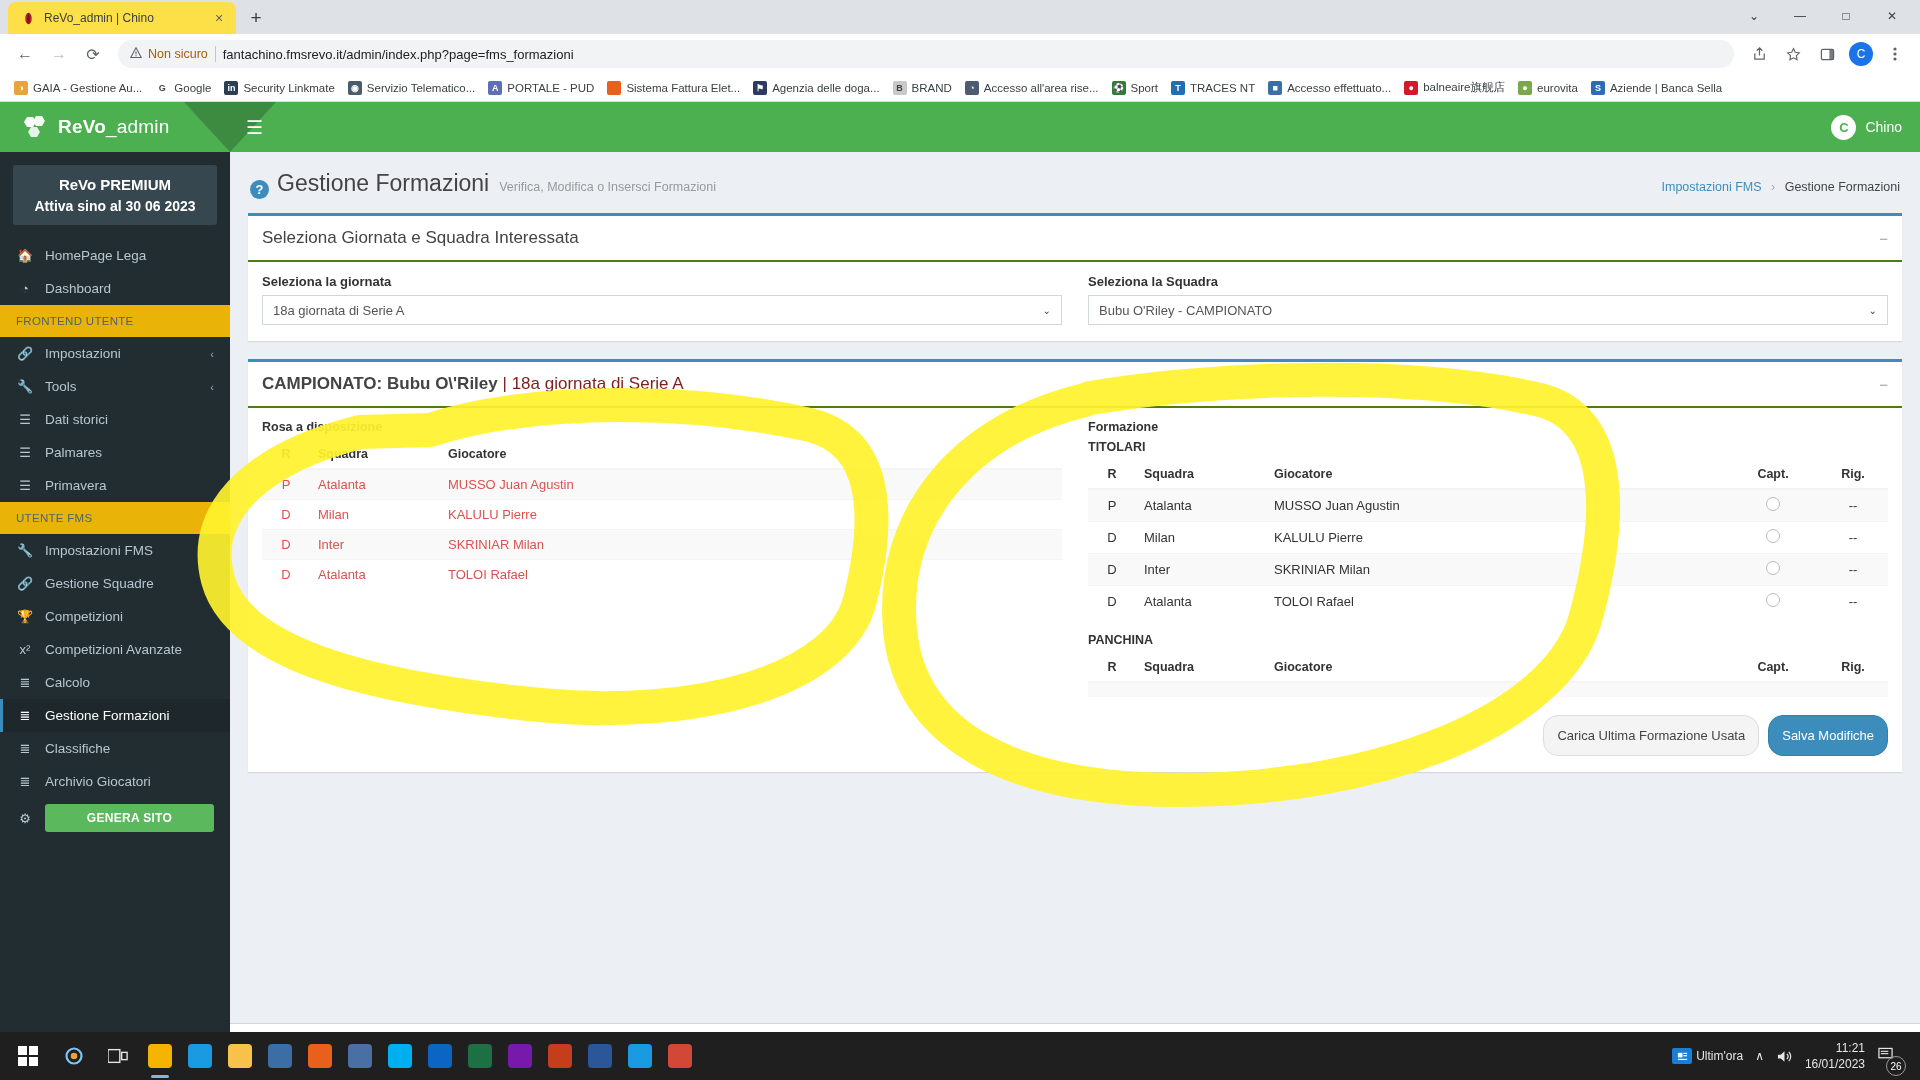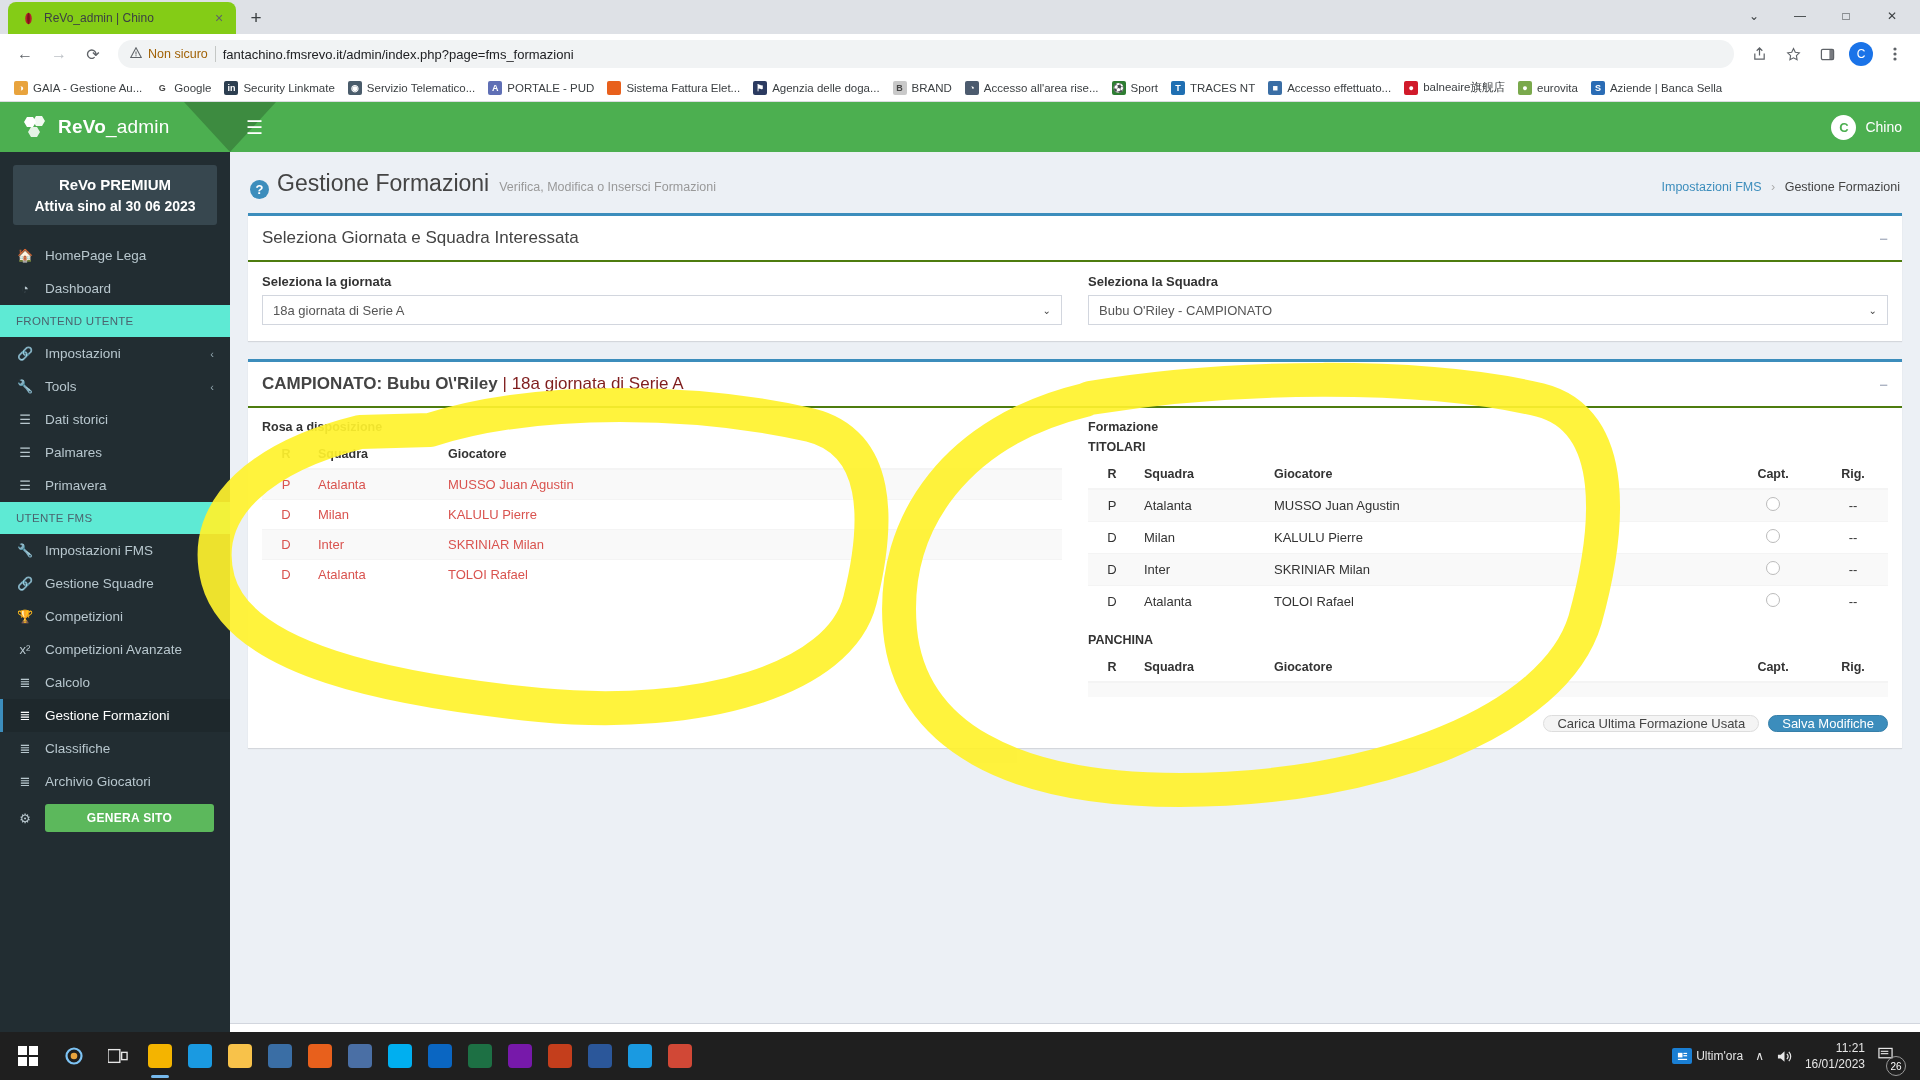--- a/index.html
+++ b/index.html
@@ -11,21 +11,21 @@
     color: #222;
   }
 
   
   .browser { width: 1920px; background: #dee1e6; }
   .tabstrip {
     height: 34px; display: flex; align-items: flex-end;
     background: #dee1e6; padding-left: 8px;
   }
   .tab {
-    height: 32px; width: 228px; background: #84cc16;
+    height: 32px; width: 228px; background: #fde047;
     border-radius: 8px 8px 0 0; display: flex; align-items: center;
     padding: 0 8px 0 12px; gap: 8px; position: relative;
   }
   .tab-fav {
     width: 16px; height: 16px; border-radius: 2px;
     display: flex; align-items: center; justify-content: center;
     font-size: 12px; color: #c0392b; flex: 0 0 auto;
   }
   .tab-fav svg { display: block; }
   .tab-title {
@@ -111,21 +111,21 @@
 
   .premium {
     margin: 13px 13px 14px 13px; background: #37474f; border-radius: 3px;
     padding: 11px 8px; text-align: center; color: #fff;
   }
   .premium .p1 { font-size: 15px; font-weight: bold; margin-bottom: 5px; }
   .premium .p2 { font-size: 14px; font-weight: bold; }
 
   .nav-head {
     padding: 10px 16px 10px 16px; font-size: 11.5px; color: #4b646f;
-    background: #5eead4; letter-spacing: .3px;
+    background: #eab308; letter-spacing: .3px;
   }
   .nav-item {
     display: flex; align-items: center; gap: 11px; height: 33px;
     padding: 0 16px; color: #b8c7ce; font-size: 13.5px; cursor: pointer;
     position: relative;
   }
   .nav-item.active { background: #1e282c; color: #fff; border-left: 3px solid #3c8dbc; padding-left: 13px; }
   .nav-item .ni { width: 18px; text-align: center; flex: 0 0 auto; font-size: 13px; }
   .nav-item .caret { margin-left: auto; font-size: 11px; color: #93a7b0; }
   .genera-wrap { display: flex; align-items: center; gap: 11px; padding: 4px 16px 0 16px; height: 36px; }
@@ -219,21 +219,21 @@
   th.c-gi { text-align: right; }
   td.c-gi { text-align: left; }
   .radio {
     width: 14px; height: 14px; border-radius: 50%; border: 1px solid #bbb;
     background: #fff; display: inline-block; cursor: pointer;
   }
   .empty-row td { height: 10px; border-top: 2px solid #f4f4f4; }
 
   .btn-row { display: flex; justify-content: flex-end; gap: 9px; margin-top: 18px; }
   .btn {
-    font-size: 13px; padding: 0 13px; border-radius: 15px; cursor: pointer;
+    font-size: 13px; padding: 12px 13px; border-radius: 15px; cursor: pointer;
     border: 1px solid transparent; white-space: nowrap; text-align: right;
   }
   .btn-default { background: #f4f4f4; border-color: #ddd; color: #444; }
   .btn-primary { background: #3c8dbc; border-color: #367fa9; color: #fff; }
 
   .footer {
     background: #fff; border-top: 1px solid #d2d6de; padding: 14px 18px;
     font-size: 13px; color: #444; display: flex; align-items: center;
   }
   .footer a { color: #3c8dbc; font-weight: bold; text-decoration: none; }

